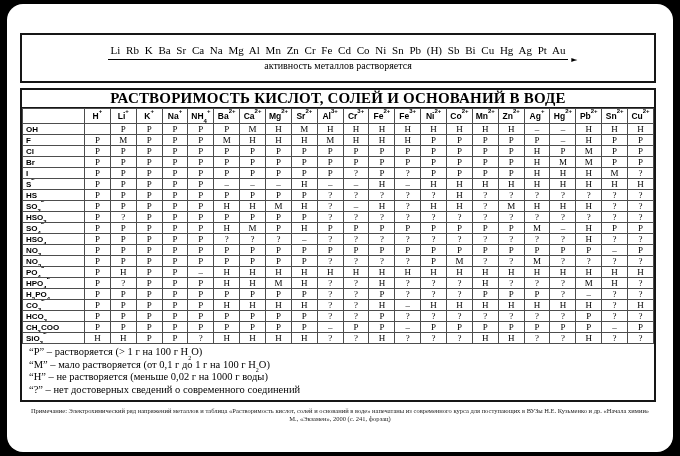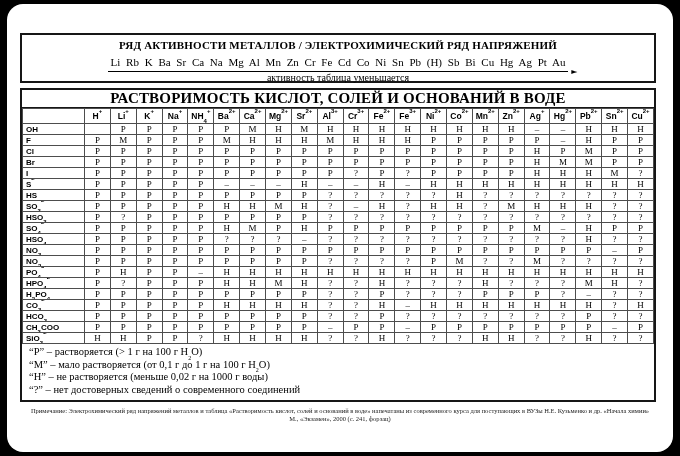--- a/index.html
+++ b/index.html
@@ -50,28 +50,27 @@
   .legend-line{font-size:10.5px;line-height:12.6px;color:#000;}
   .footnote{position:absolute;left:10px;right:10px;top:403px;text-align:center;color:#1c1c1c;}
   .footnote div{font-size:6.5px;line-height:8px;}
 </style>
 </head>
 <body>
 
 <div class="card">
 
   <div class="box box-activity">
-    <div class="act-title">РЯД АКТИВНОСТИ МЕТАЛЛОВ / ЭЛЕКТРОХИМИЧЕСКИЙ РЯД НАПРЯЖЕНИЙ</div>
     <div>
       <span class="series-wrap">
         <span class="series-text">Li Rb K Ba Sr Ca Na Mg Al Mn Zn Cr Fe Cd Co Ni Sn Pb (H) Sb Bi Cu Hg Ag Pt Au</span>
         <span class="series-arrow">►</span>
       </span>
     </div>
-    <div class="act-caption">активность таблица уменьшается</div>
+    <div class="act-caption">активность металлов растворяется</div>
   </div>
 
   <div class="box box-main">
     <div class="tbl-title">РАСТВОРИМОСТЬ КИСЛОТ, СОЛЕЙ И ОСНОВАНИЙ В ВОДЕ</div>
     <table class="sol" id="sol-table">
         <colgroup>
           <col class="c-label">
           <col>
           <col>
           <col>

